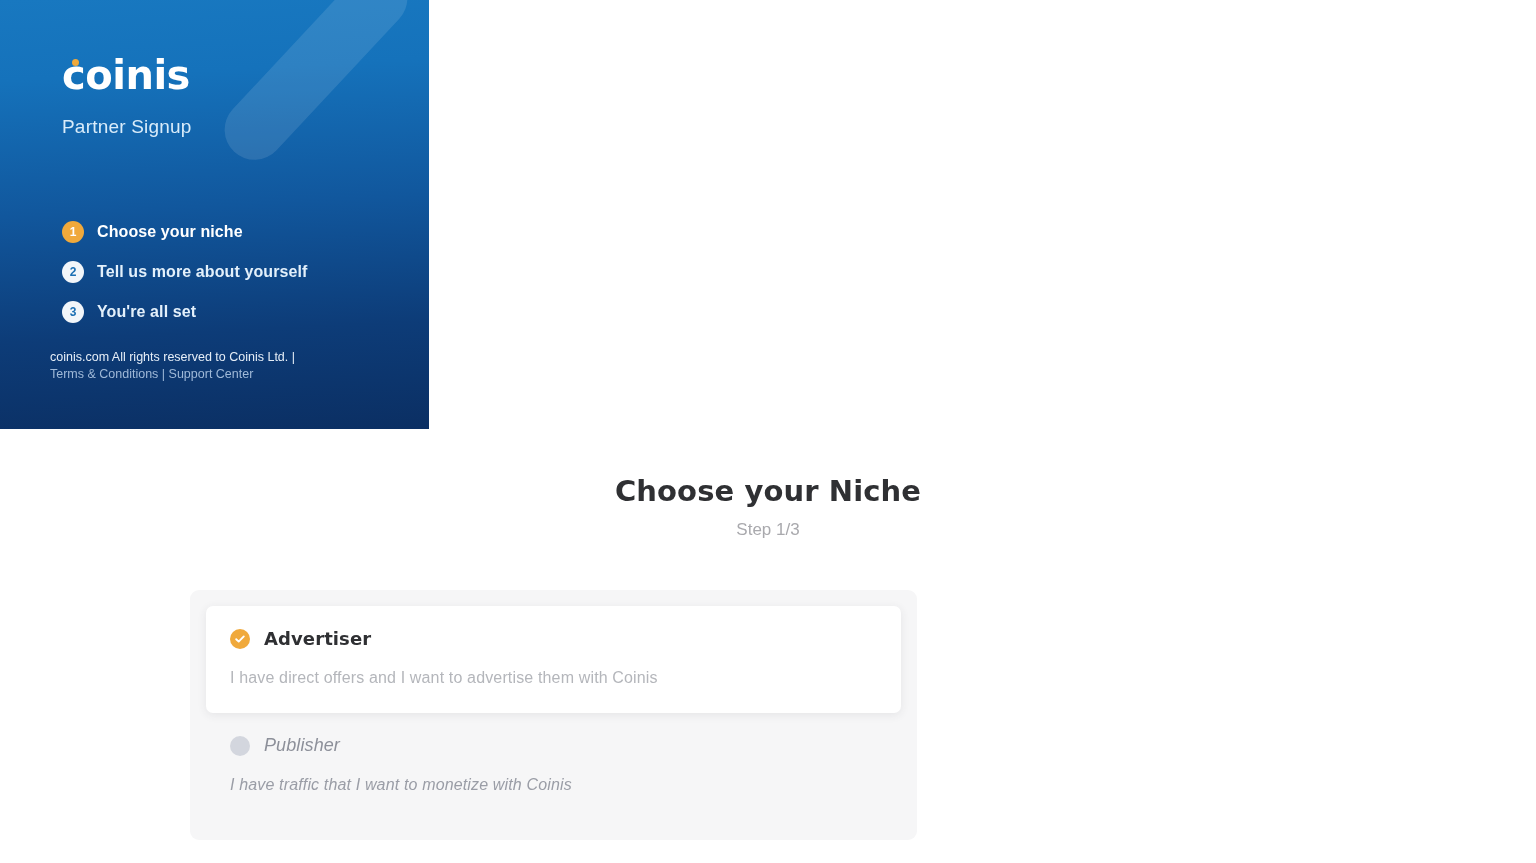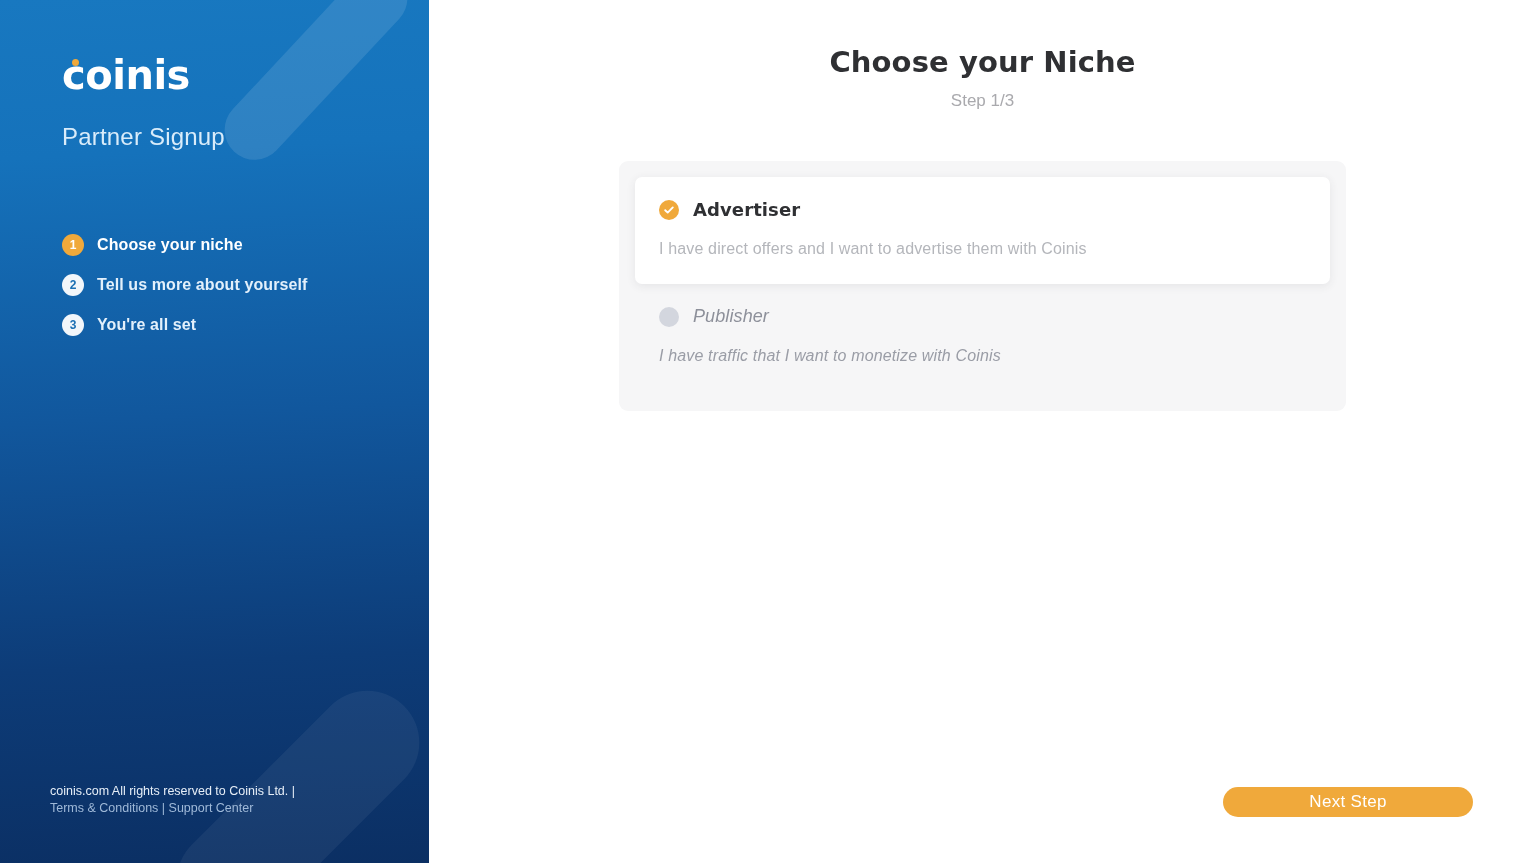--- a/index.html
+++ b/index.html
@@ -10,20 +10,21 @@
     overflow: hidden;
     font-family: "Liberation Sans", sans-serif;
     background: #ffffff;
   }
 
   .page {
     position: relative;
     width: 1536px;
     height: 863px;
     display: flex;
+    flex-direction: column;
   }
 
   
   .sidebar {
     position: relative;
     width: 429px;
     height: 863px;
     flex: 0 0 429px;
     background: linear-gradient(177deg, #1878c0 0%, #1572bb 18%, #11579d 48%, #0d3c78 76%, #0b2f63 100%);
     overflow: hidden;
@@ -74,22 +75,22 @@
     position: absolute;
     left: 10px;
     top: 4px;
     width: 7px;
     height: 7px;
     border-radius: 50%;
     background: #f0a93b;
   }
 
   .tagline {
-    margin-top: 28px;
-    font-size: 24px;
+    margin-top: 21px;
+    font-size: 19px;
     color: #d9ecfa;
     font-weight: 400;
     letter-spacing: 0.2px;
   }
 
   
   .steps {
     margin-top: 74px;
     list-style: none;
   }

